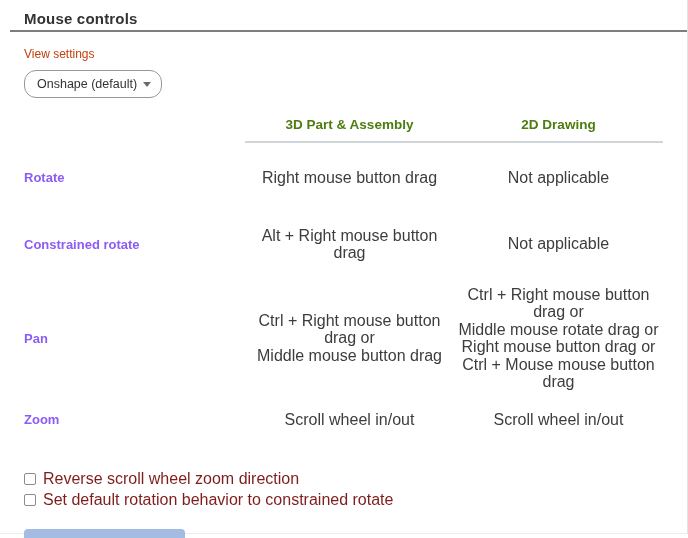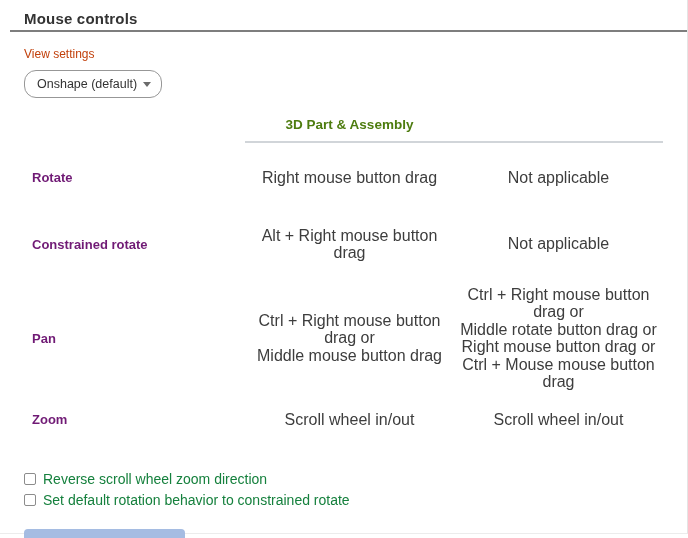--- a/index.html
+++ b/index.html
@@ -59,23 +59,22 @@
   }
   .mtable { margin-top: 13px; }
   .trow {
     display: grid;
     grid-template-columns: 245px 209px 209px;
   }
   .trow .rlabel {
     padding-left: 24px;
     font-size: 13px;
     font-weight: bold;
-    color: #701a75;
+    color: #8b5cf6;
     align-self: center;
-    margin-left: 8px;
   }
   .trow .cell {
     text-align: center;
     font-size: 16px;
     line-height: 17.5px;
     color: #3d3d3d;
     align-self: center;
   }
   .thead .hcell {
     text-align: center;
@@ -104,22 +103,22 @@
   }
   .checkbox {
     width: 12px; height: 12px;
     border: 1px solid #8c8c8c;
     border-radius: 2px;
     background: #fff;
     flex: 0 0 auto;
   }
   .check-label {
     margin-left: 7px;
-    font-size: 14px;
-    color: #15803d;
+    font-size: 16px;
+    color: #7f1d1d;
   }
   .save-button {
     margin: 19px 0 0 24px;
     display: inline-block;
     border: none;
     background: #a5bce2;
     color: #ffffff;
     font-family: "Liberation Sans", sans-serif;
     font-size: 13px;
     font-weight: bold;
@@ -142,20 +141,21 @@
   <div class="dropdown">
     <span>Onshape (default)</span>
     <span class="chevron"></span>
   </div>
 
   <div class="mtable">
 
     <div class="trow thead">
       <div></div>
       <div class="hcell">3D Part &amp; Assembly</div>
+      <div class="hcell">2D Drawing</div>
     </div>
     <div class="header-rule"></div>
 
     <div class="trow row-rotate">
       <div class="rlabel">Rotate</div>
       <div class="cell">Right mouse button drag</div>
       <div class="cell">Not applicable</div>
     </div>
 
     <div class="trow row-constrained">
@@ -165,21 +165,21 @@
     </div>
 
     <div class="trow row-pan">
       <div class="rlabel">Pan</div>
       <div class="cell">
         <div>Ctrl + Right mouse button drag or</div>
         <div>Middle mouse button drag</div>
       </div>
       <div class="cell">
         <div>Ctrl + Right mouse button drag or</div>
-        <div>Middle rotate button drag or</div>
+        <div>Middle mouse rotate drag or</div>
         <div>Right mouse button drag or</div>
         <div>Ctrl + Mouse mouse button drag</div>
       </div>
     </div>
 
     <div class="trow row-zoom">
       <div class="rlabel">Zoom</div>
       <div class="cell">Scroll wheel in/out</div>
       <div class="cell">Scroll wheel in/out</div>
     </div>

